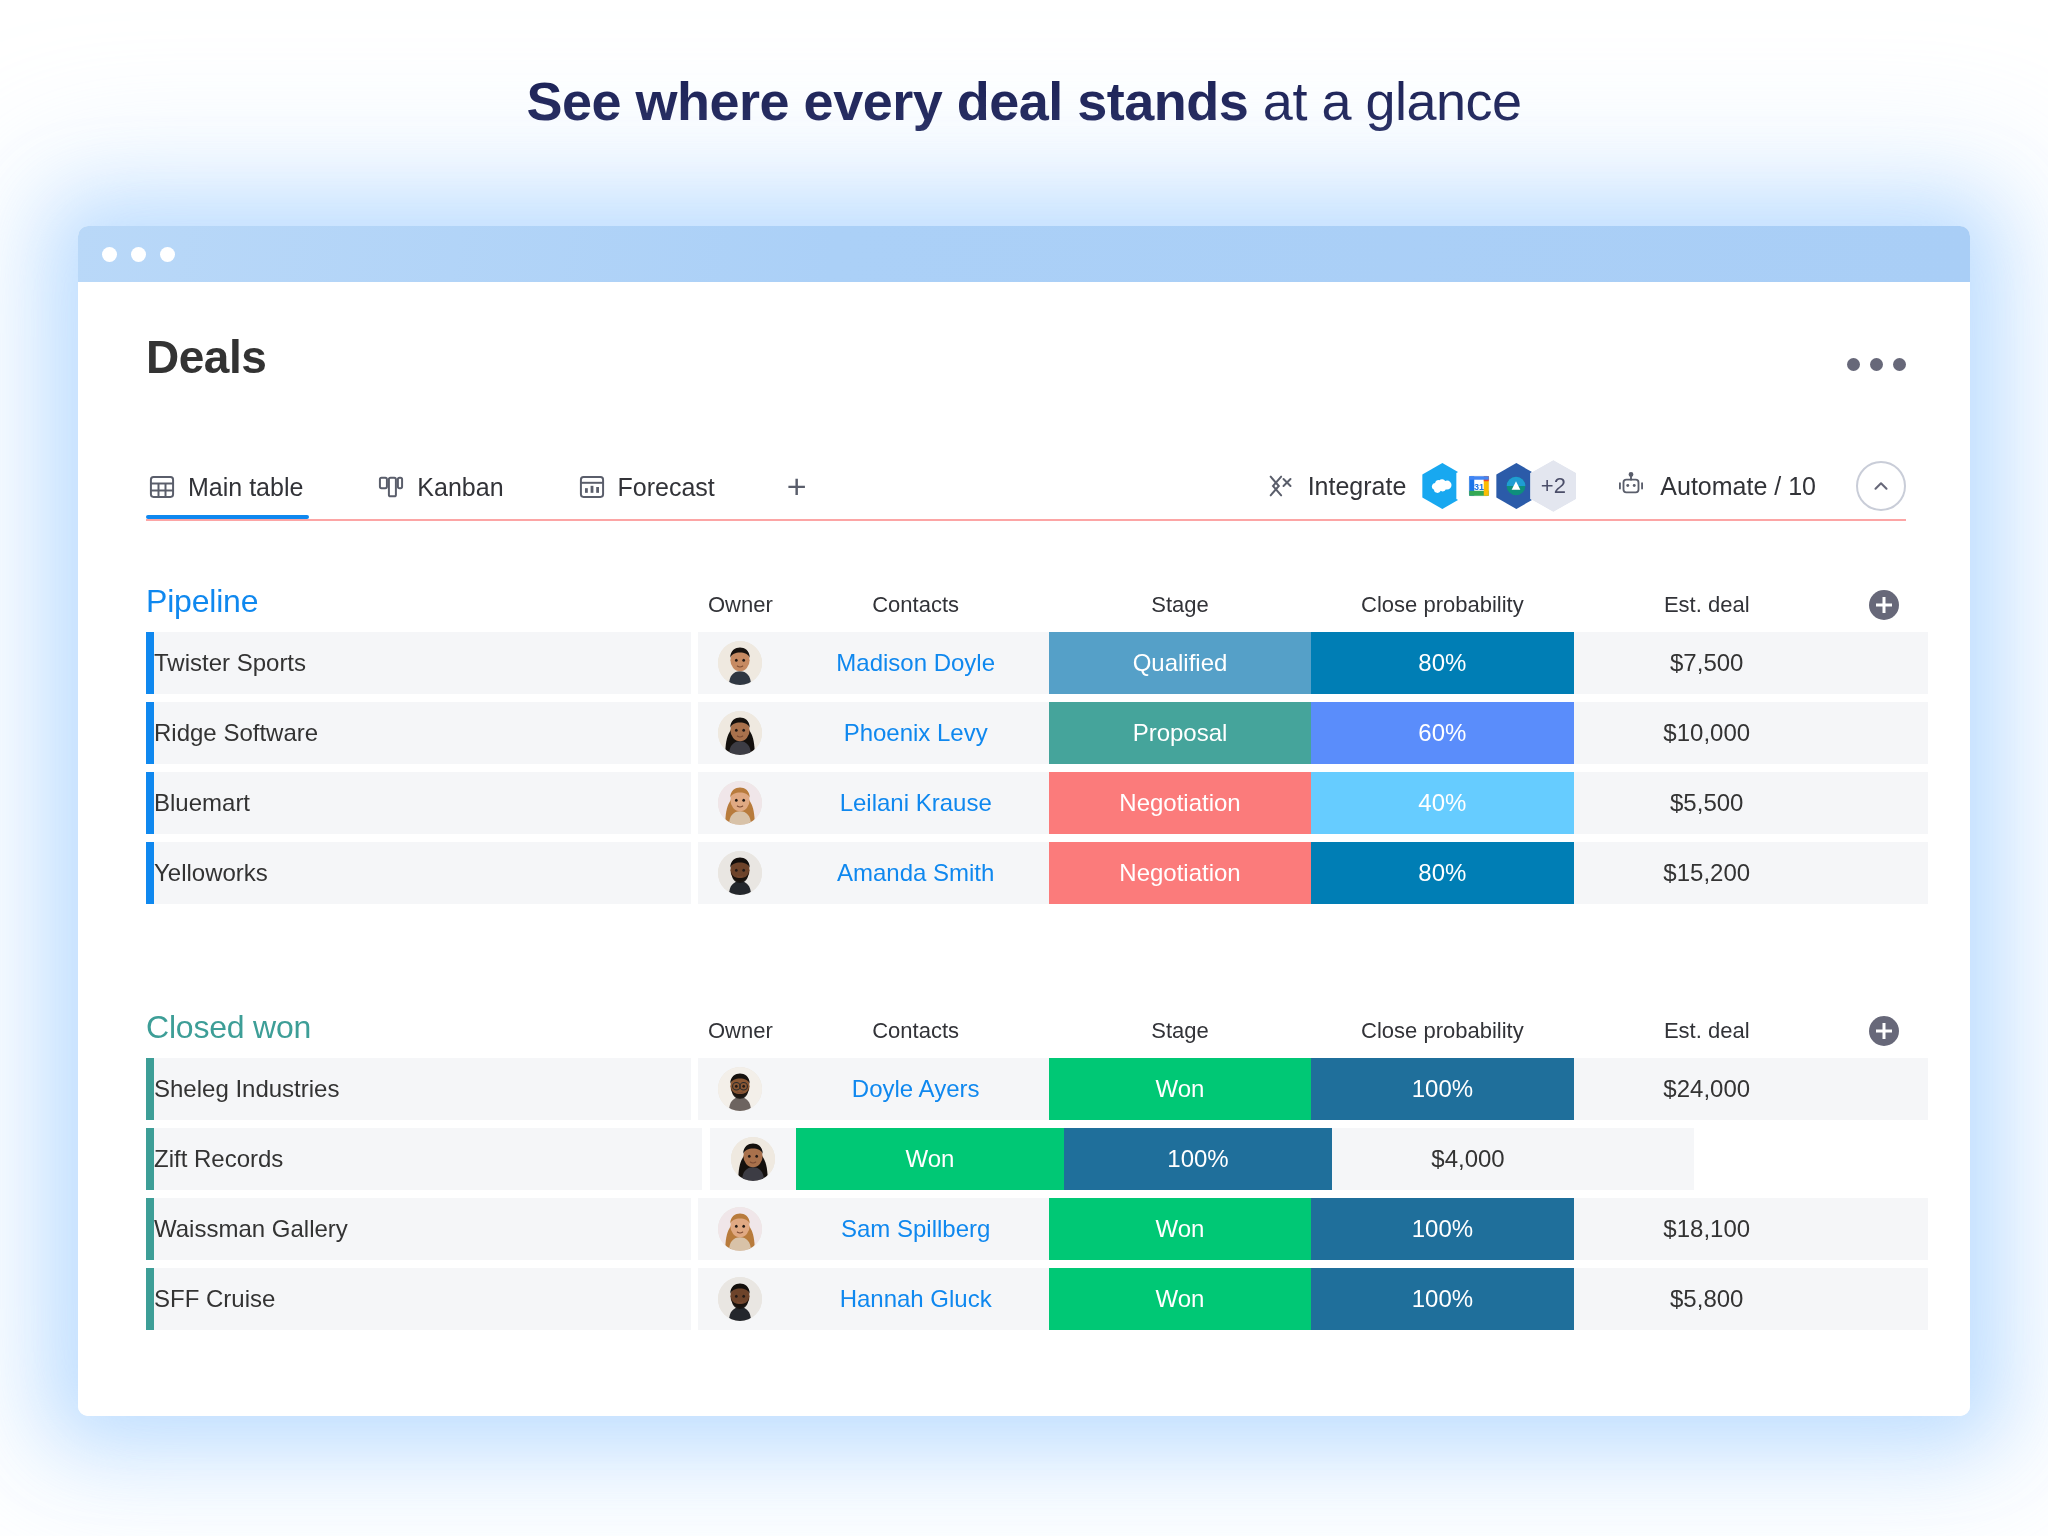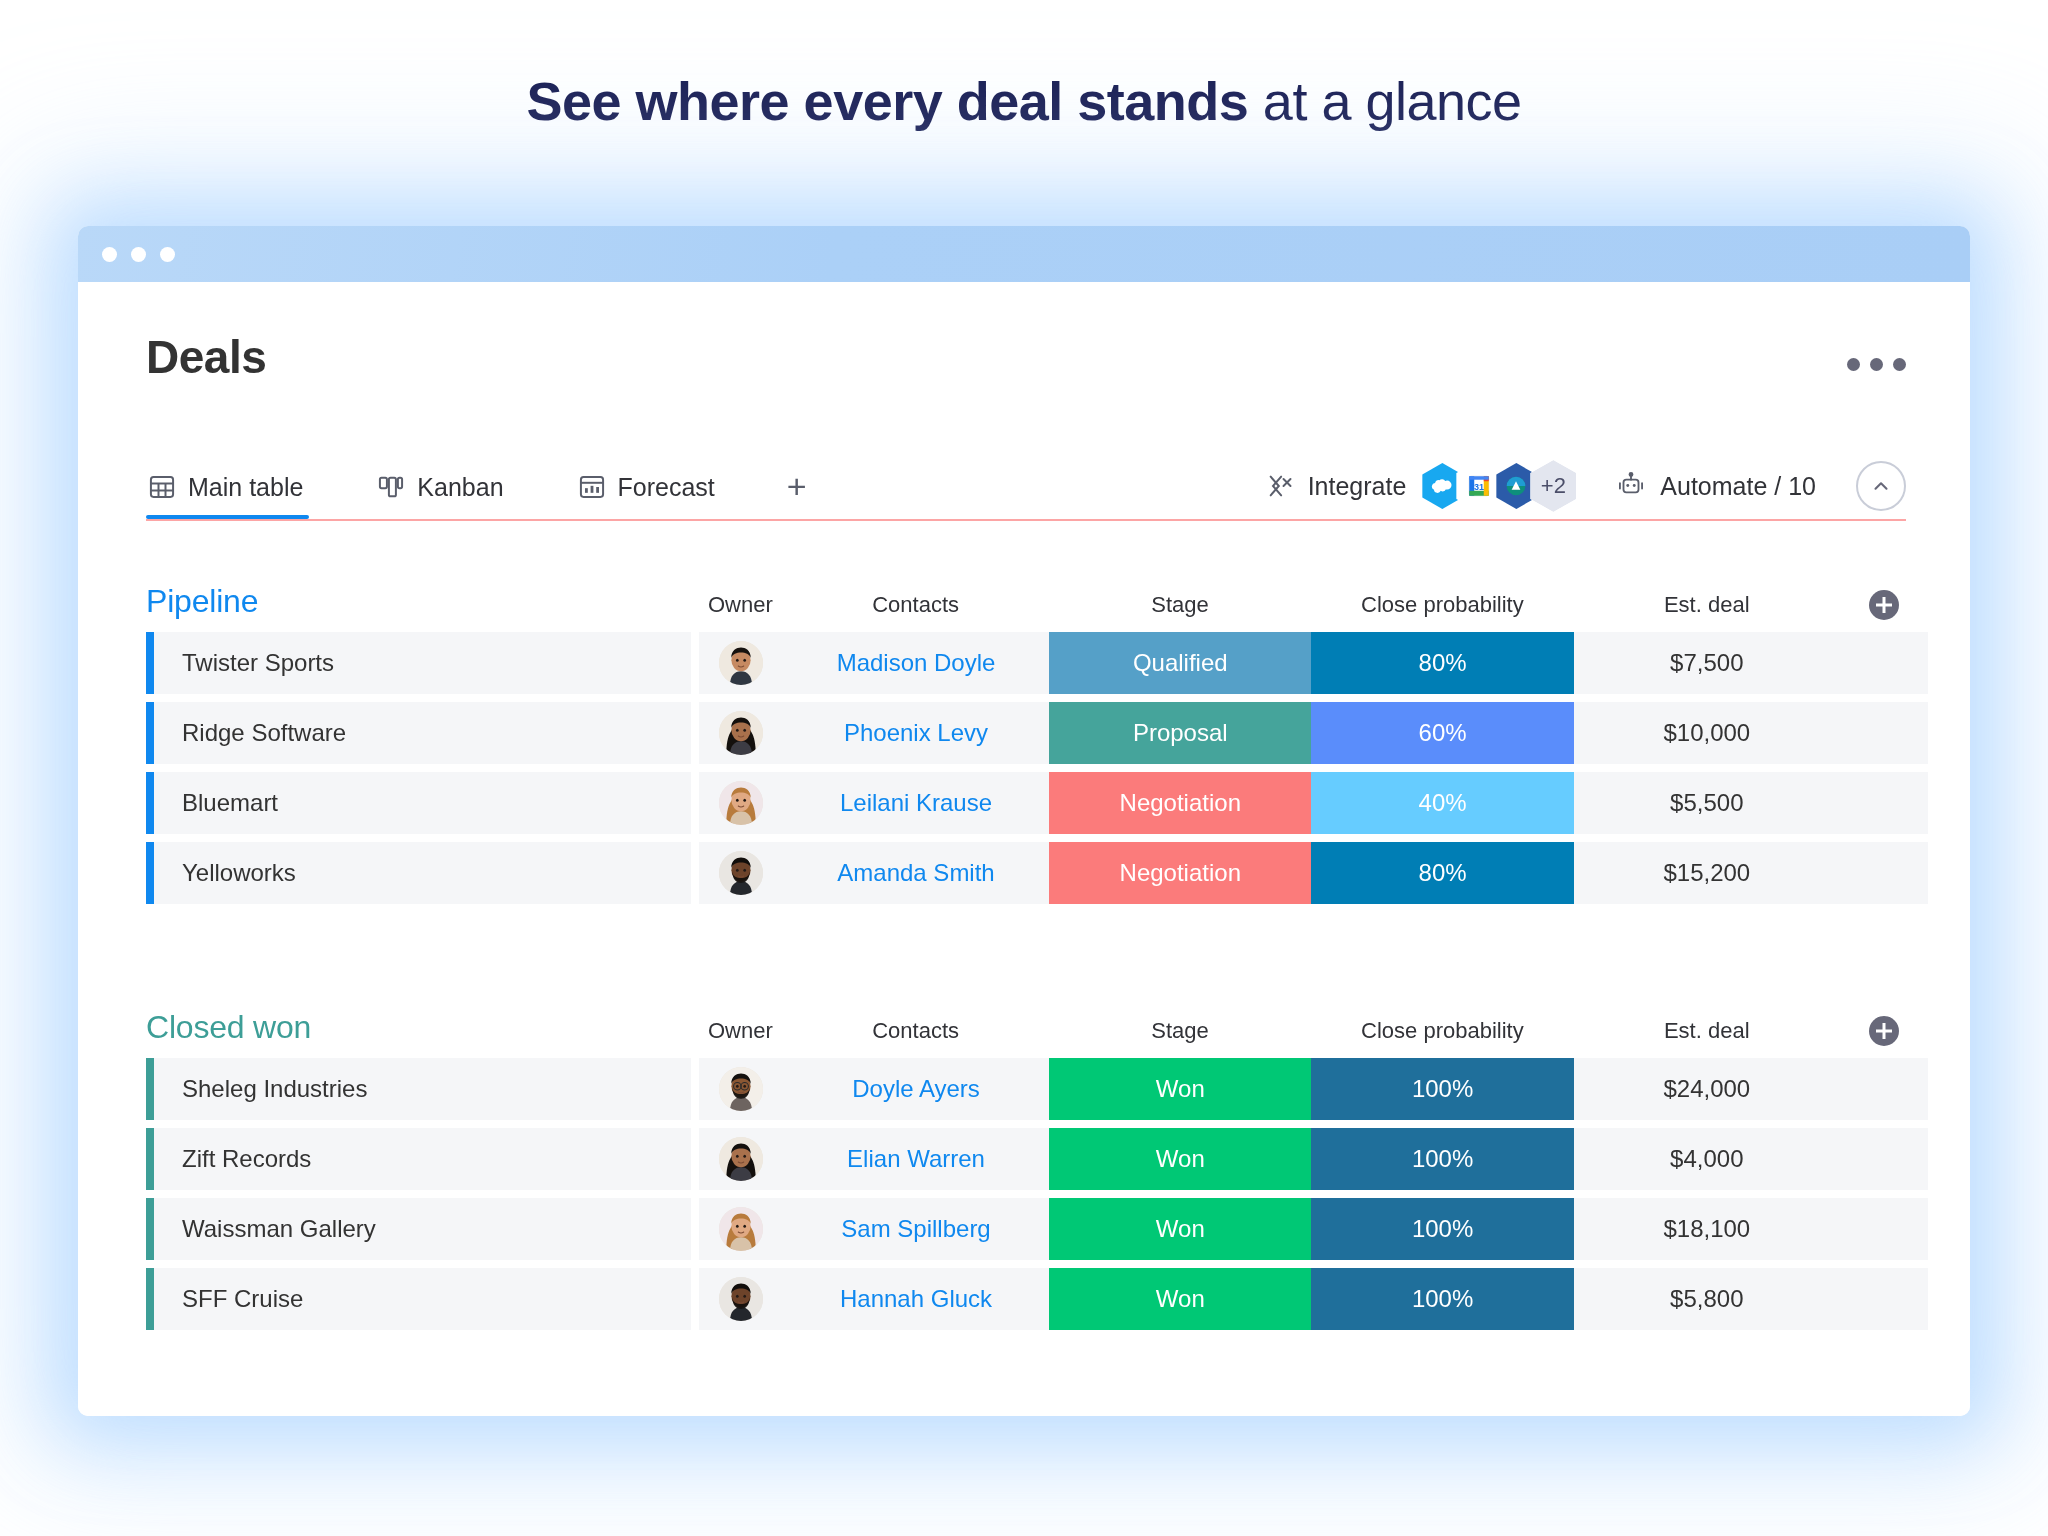--- a/index.html
+++ b/index.html
@@ -235,21 +235,20 @@
     align-items: center;
     justify-content: center;
     font-size: 24px;
     color: #333333;
     background: #f5f6f8;
     height: 62px;
     box-sizing: border-box;
   }
   .cell.name {
     justify-content: flex-start;
-    padding-left: 28px;
     border-left: 8px solid #0f88ef;
   }
   .closed .cell.name { border-left-color: #3d9e97; }
 
   .cell.owner { background: #f5f6f8; }
   .cell.contact { color: #0f88ef; background: #f5f6f8; }
   .cell.stage   { color: #ffffff; }
   .cell.prob    { color: #ffffff; }
   .cell.est     { background: #f5f6f8; }
   .cell.blank   { background: #f5f6f8; }
@@ -613,21 +612,20 @@
     <ellipse cx="24" cy="21" rx="10.5" ry="12" fill="#a9714c"></ellipse>
     <path d="M13.2 18.5 C13.6 9.8 19 7 24 7 C29 7 34.4 9.8 34.8 18.5 C33 14 29 12.5 24 12.5 C19 12.5 15 14 13.2 18.5 Z" fill="#14100d"></path>
 
     <ellipse cx="20" cy="21" rx="1.45" ry="1.7" fill="#231a16"></ellipse>
     <ellipse cx="28" cy="21" rx="1.45" ry="1.7" fill="#231a16"></ellipse>
 
     <path d="M21 27.3 Q24 29.4 27 27.3" fill="none" stroke="#7a4a33" stroke-width="1.1" stroke-linecap="round"></path>
   </svg>
                 </span>
       </div>
-      <div class="cell contact c-contact">Elian Warren</div>
       <div class="cell stage c-stage" style="background:#00c875;">Won</div>
       <div class="cell prob c-prob" style="background:#1f6f9b;">100%</div>
       <div class="cell est c-est">$4,000</div>
       <div class="cell blank c-blank"></div>
     </div>
 
     <div class="row">
       <div class="cell name c-name">Waissman Gallery</div>
       <div class="cell c-gap"></div>
       <div class="cell owner c-owner">

